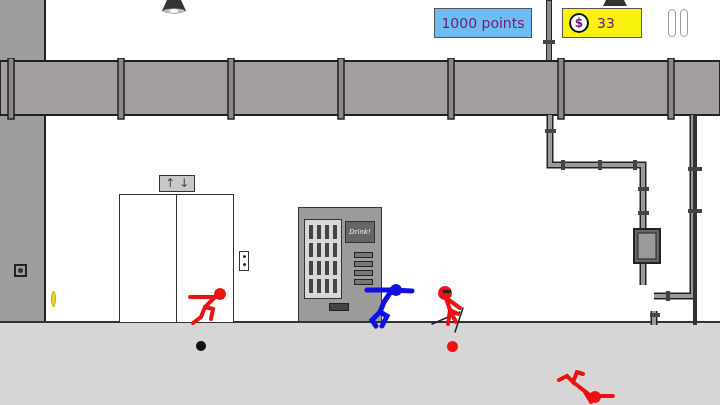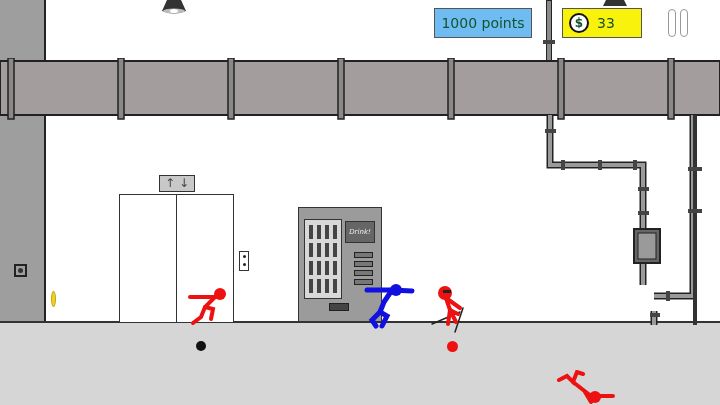--- a/index.html
+++ b/index.html
@@ -1,20 +1,20 @@
 <!DOCTYPE html>
 <html><head>
 <meta charset="utf-8">
 <style>
   * { margin: 0; padding: 0; box-sizing: border-box; }
   html, body { width: 720px; height: 405px; overflow: hidden; background: #fff; }
   #stage { position: relative; width: 720px; height: 405px; background: #ffffff; font-family: "DejaVu Sans", sans-serif; }
   .abs { position: absolute; }
   svg { display: block; }
-  .hud-box { position: absolute; display: flex; align-items: center; border: 1px solid #555; font-family: "DejaVu Sans", sans-serif; font-size: 14px; color: #14532d; }
+  .hud-box { position: absolute; display: flex; align-items: center; border: 1px solid #555; font-family: "DejaVu Sans", sans-serif; font-size: 14px; color: #701a75; }
   #points-box { left: 434px; top: 8px; width: 98px; height: 30px; background: #6fbcf2; justify-content: center; }
   #coins-box { left: 562px; top: 8px; width: 80px; height: 30px; background: #f9f20c; padding-left: 6px; gap: 8px; }
   .coin-glyph { width: 20px; height: 20px; border: 2px solid #111; border-radius: 50%; background: #fff; display: flex; align-items: center; justify-content: center; font-size: 12px; font-weight: bold; }
   #pause-btn { left: 668px; top: 9px; width: 24px; height: 28px; display: flex; gap: 4px; cursor: pointer; }
   #pause-btn span { width: 8px; height: 28px; border: 1.5px solid #999; border-radius: 5px; background: #fff; }
 </style>
 </head>
 <body>
 
 <div id="stage">

